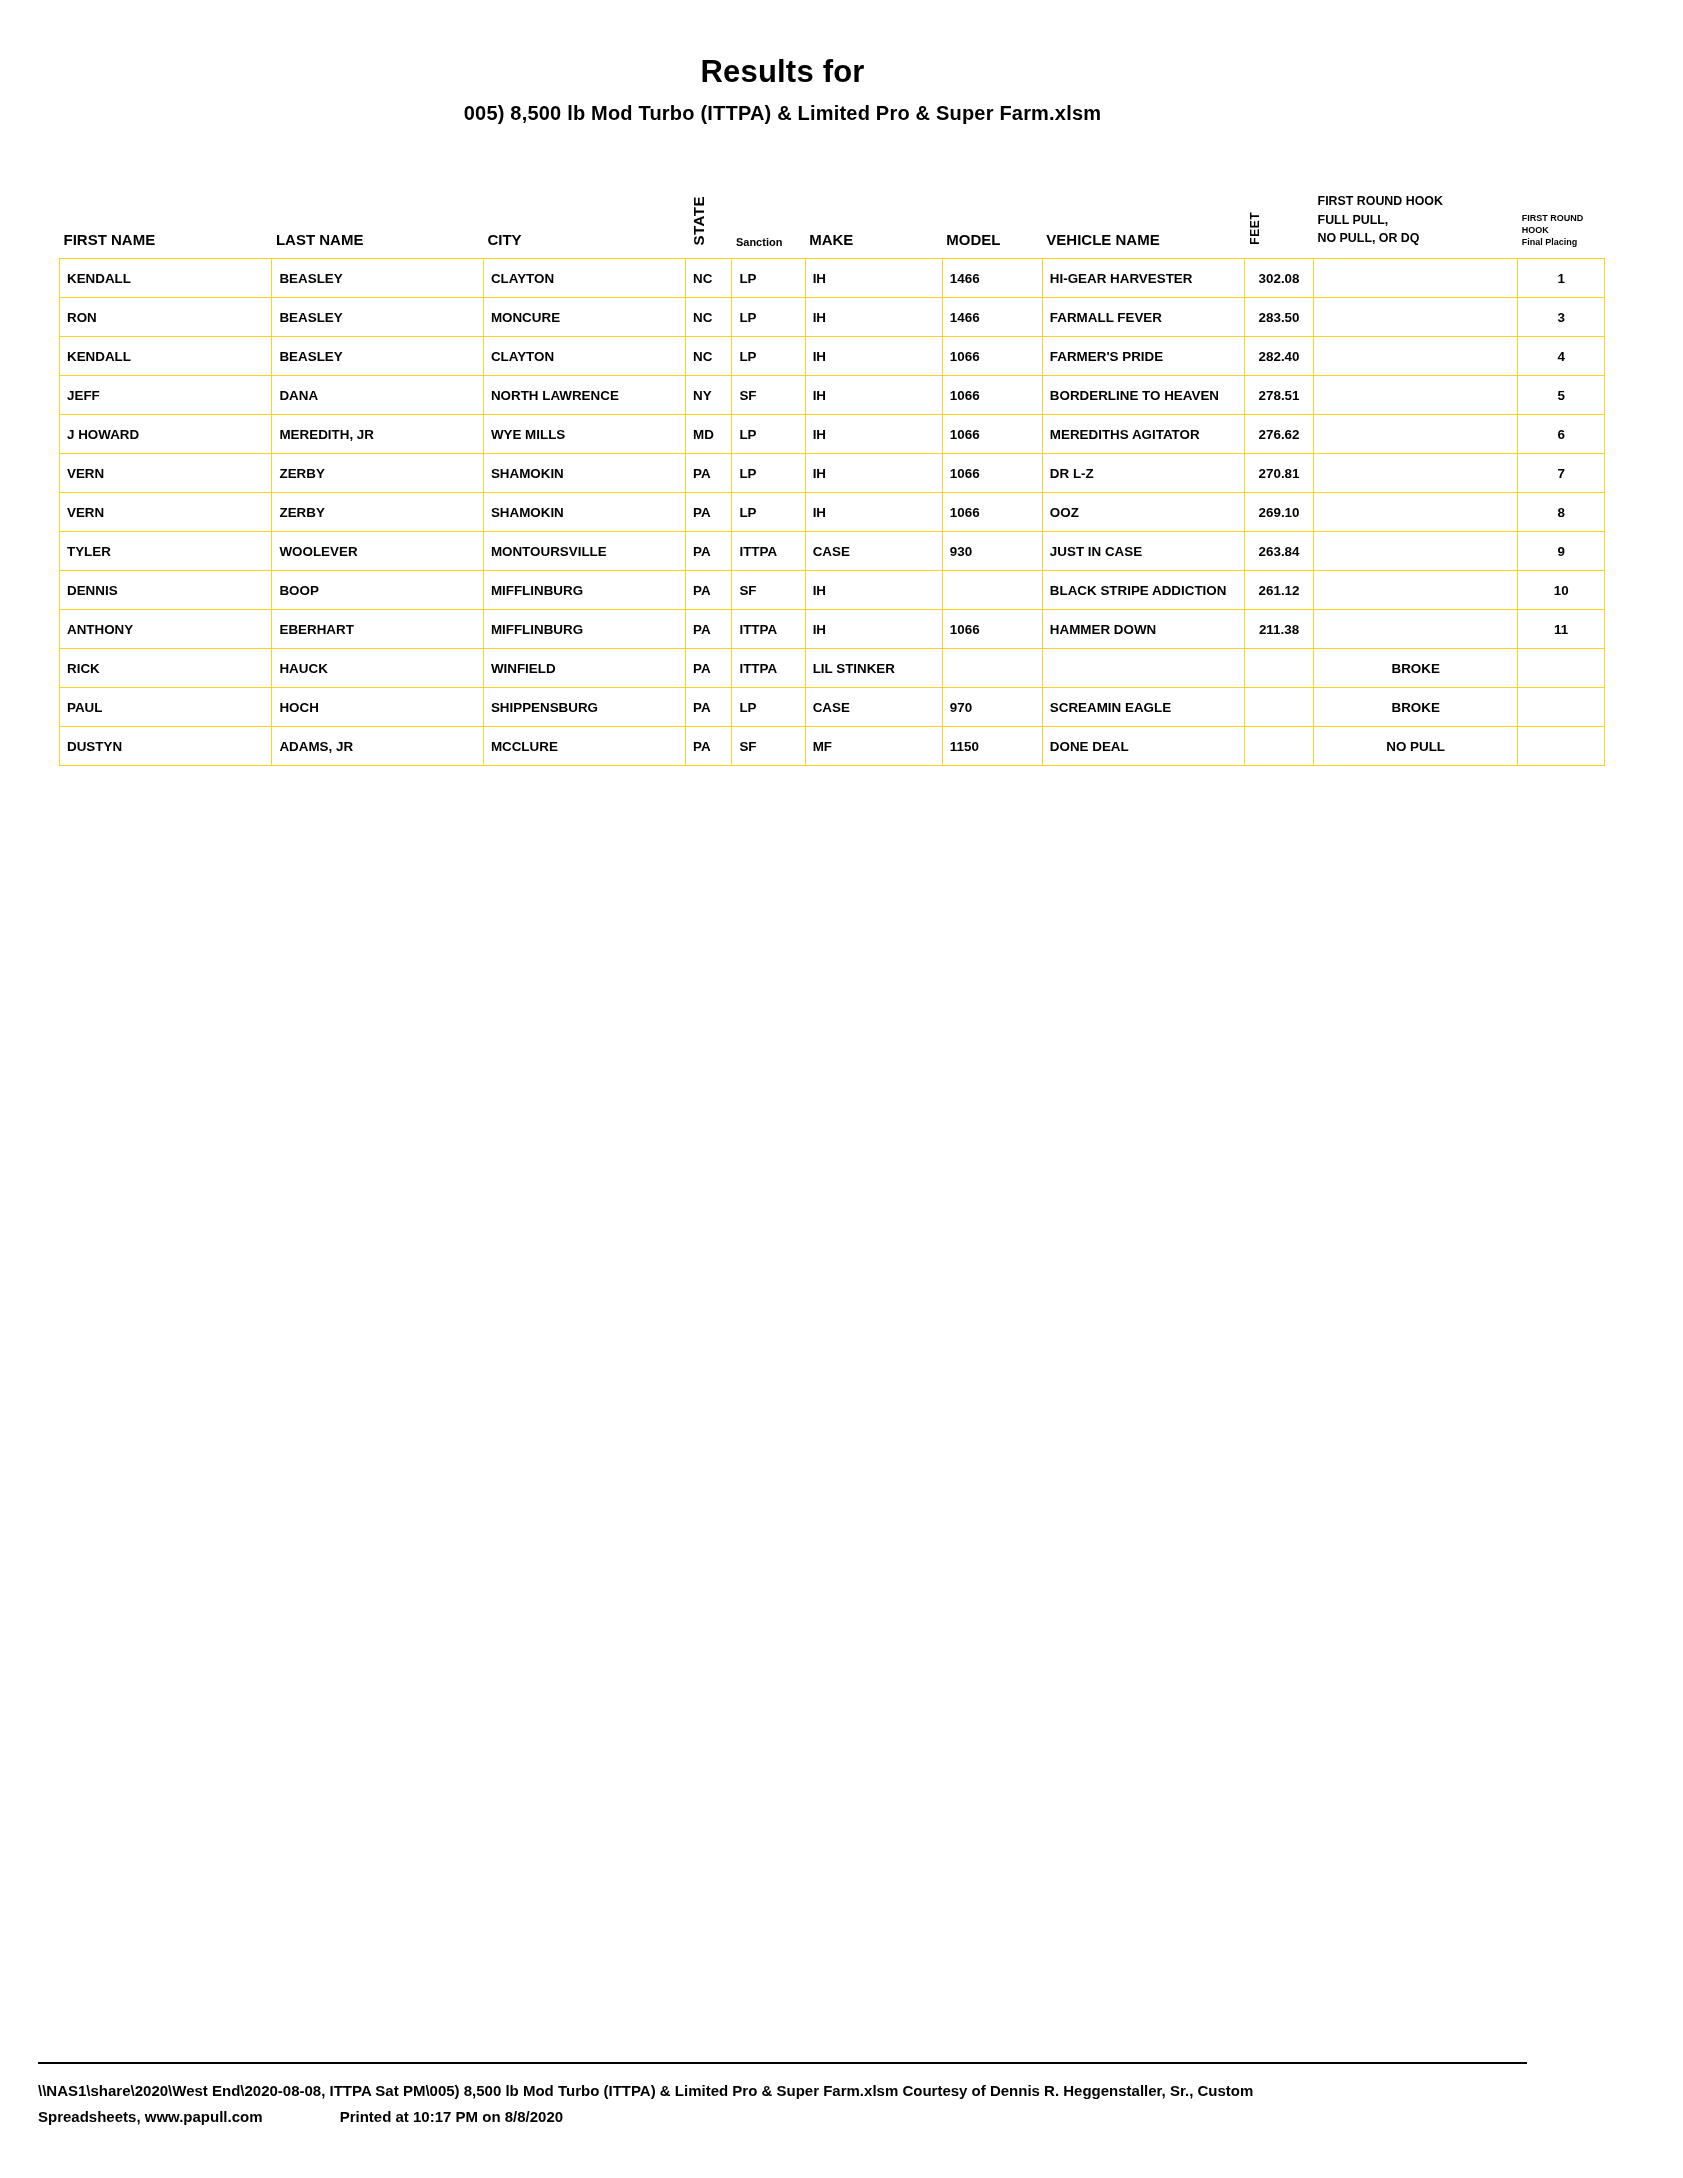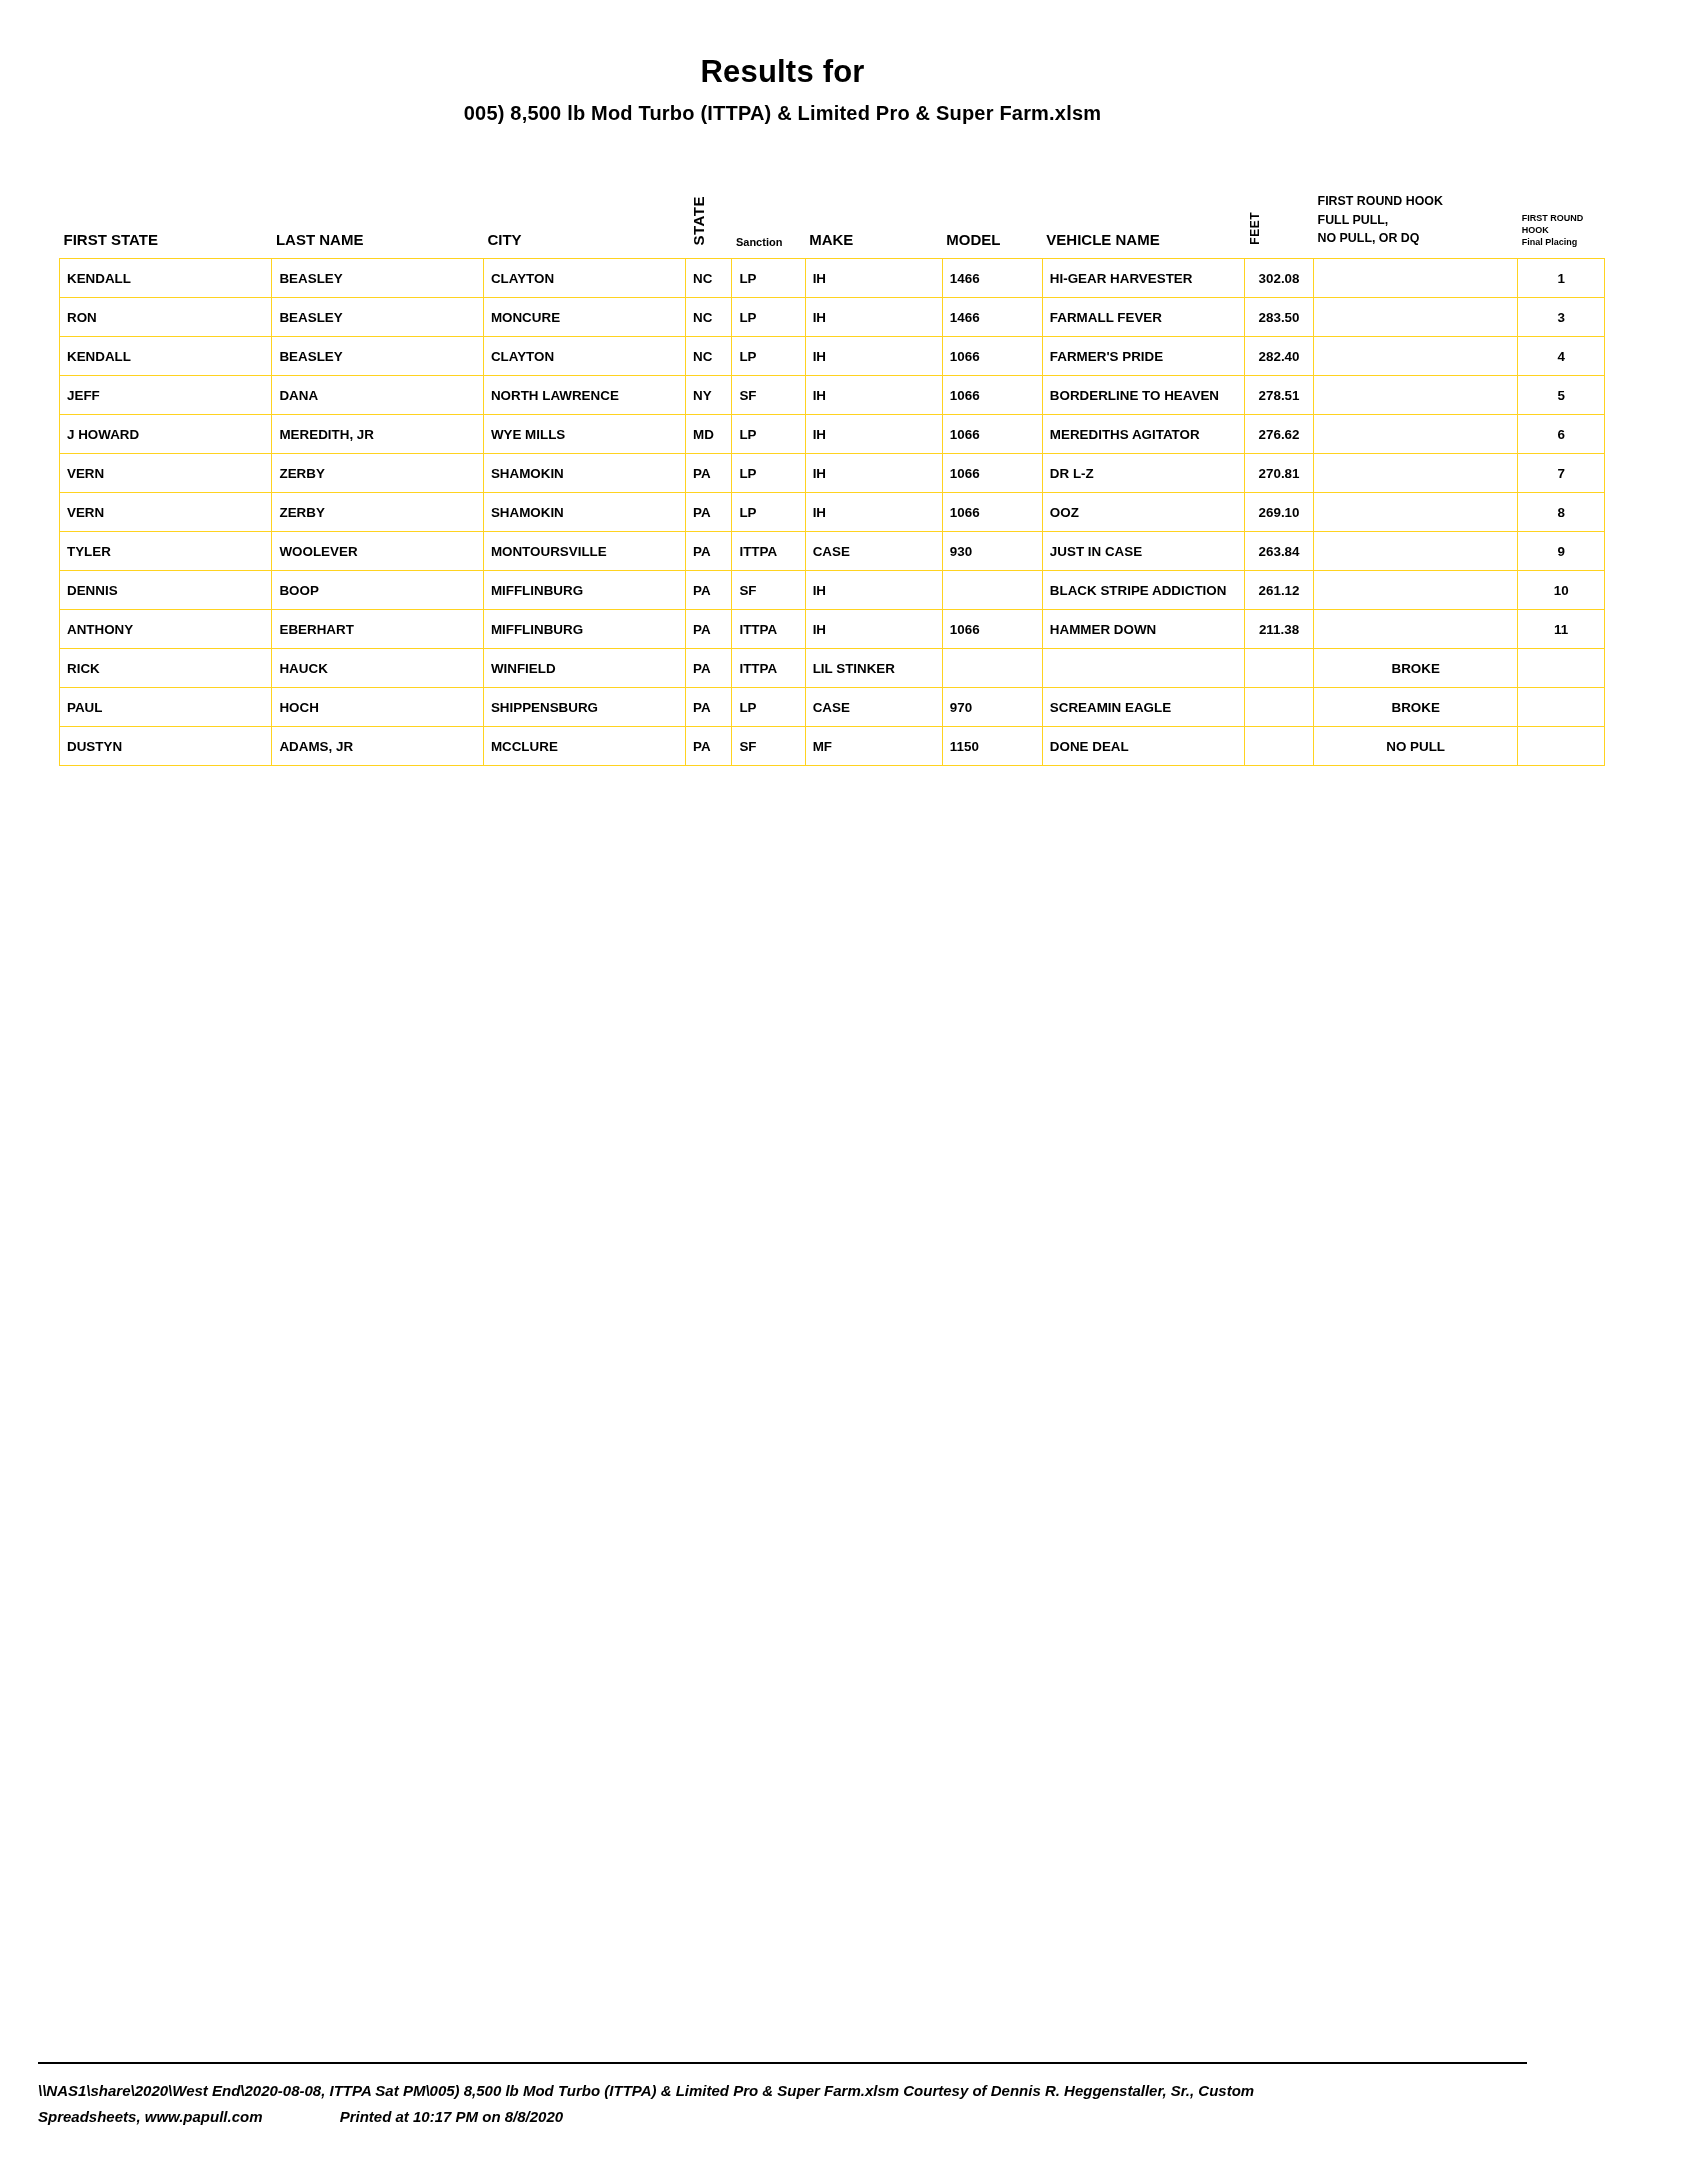--- a/index.html
+++ b/index.html
@@ -104,21 +104,20 @@
   .footer {
     position: absolute;
     left: 38px;
     right: 38px;
     bottom: 48px;
     border-top: 2.5px solid #000000;
     padding-top: 14px;
     font-size: 15px;
     font-weight: bold;
     line-height: 1.75;
-    font-style: italic;
   }
   .footer .ftr-line2 { display: block; }
   .footer .printed { display: inline-block; margin-left: 73px; }
 </style>
 </head>
 <body>
 
 <div class="page">
 
   <div class="title-block">
@@ -135,21 +134,21 @@
       <col class="c-sanc">
         <col class="c-make">
         <col class="c-model">
         <col class="c-vehicle">
       <col class="c-feet">
         <col class="c-hook">
         <col class="c-place">
     </colgroup>
     <thead>
       <tr>
-        <th>FIRST STATE</th>
+        <th>FIRST NAME</th>
         <th>LAST NAME</th>
         <th>CITY</th>
         <th><span class="vert">STATE</span></th>
         <th class="small">Sanction</th>
         <th>MAKE</th>
         <th>MODEL</th>
         <th>VEHICLE NAME</th>
         <th><span class="vert sm">FEET</span></th>
         <th class="multi">
           <div>FIRST ROUND HOOK</div>

